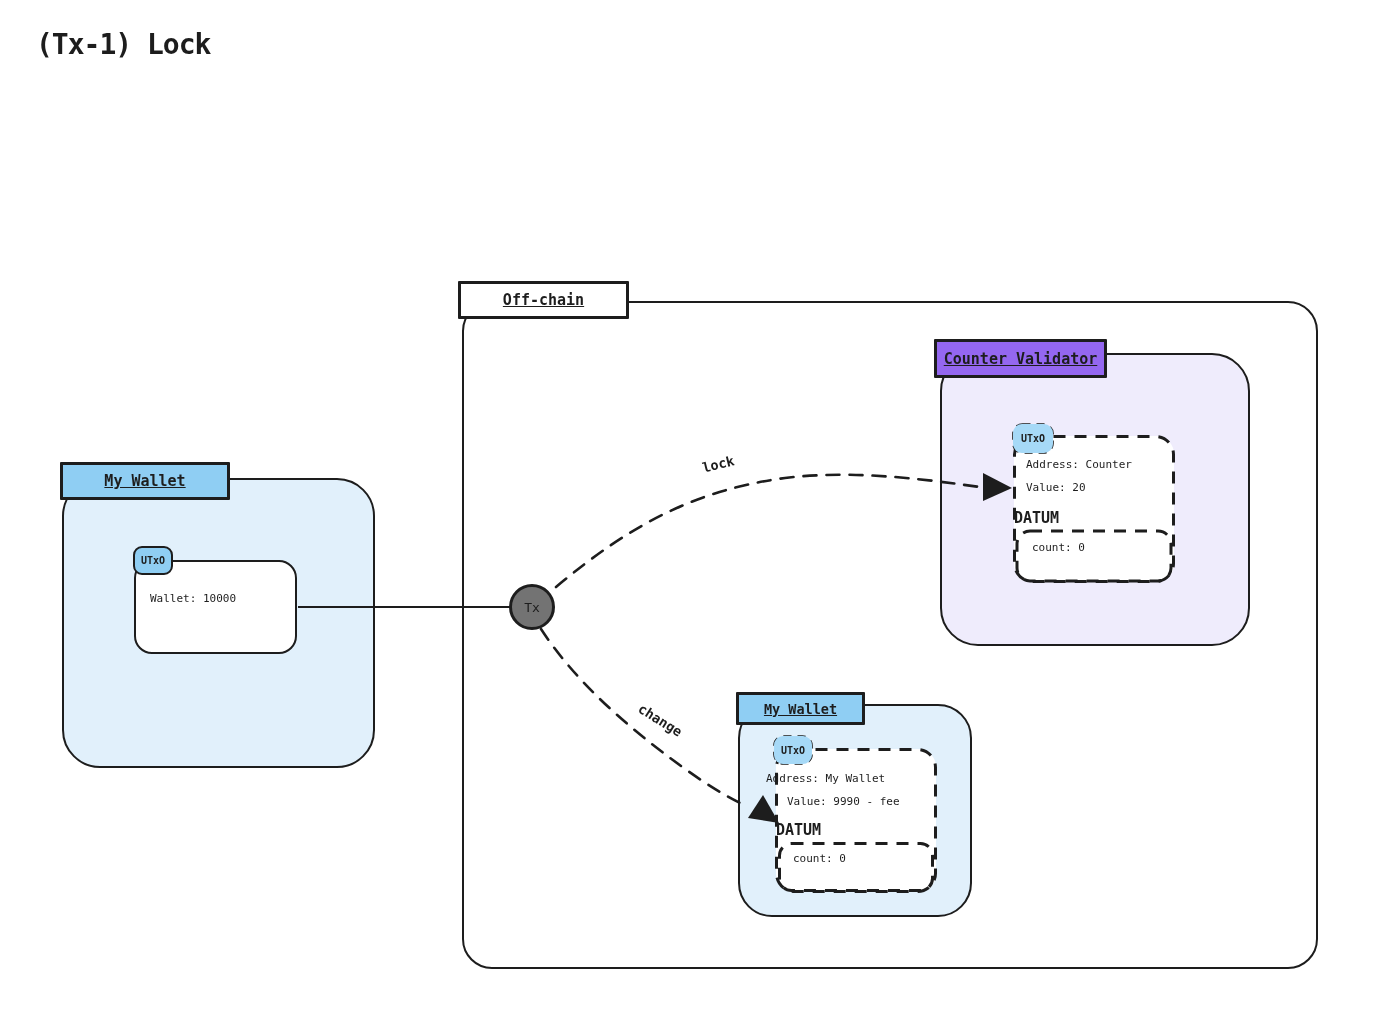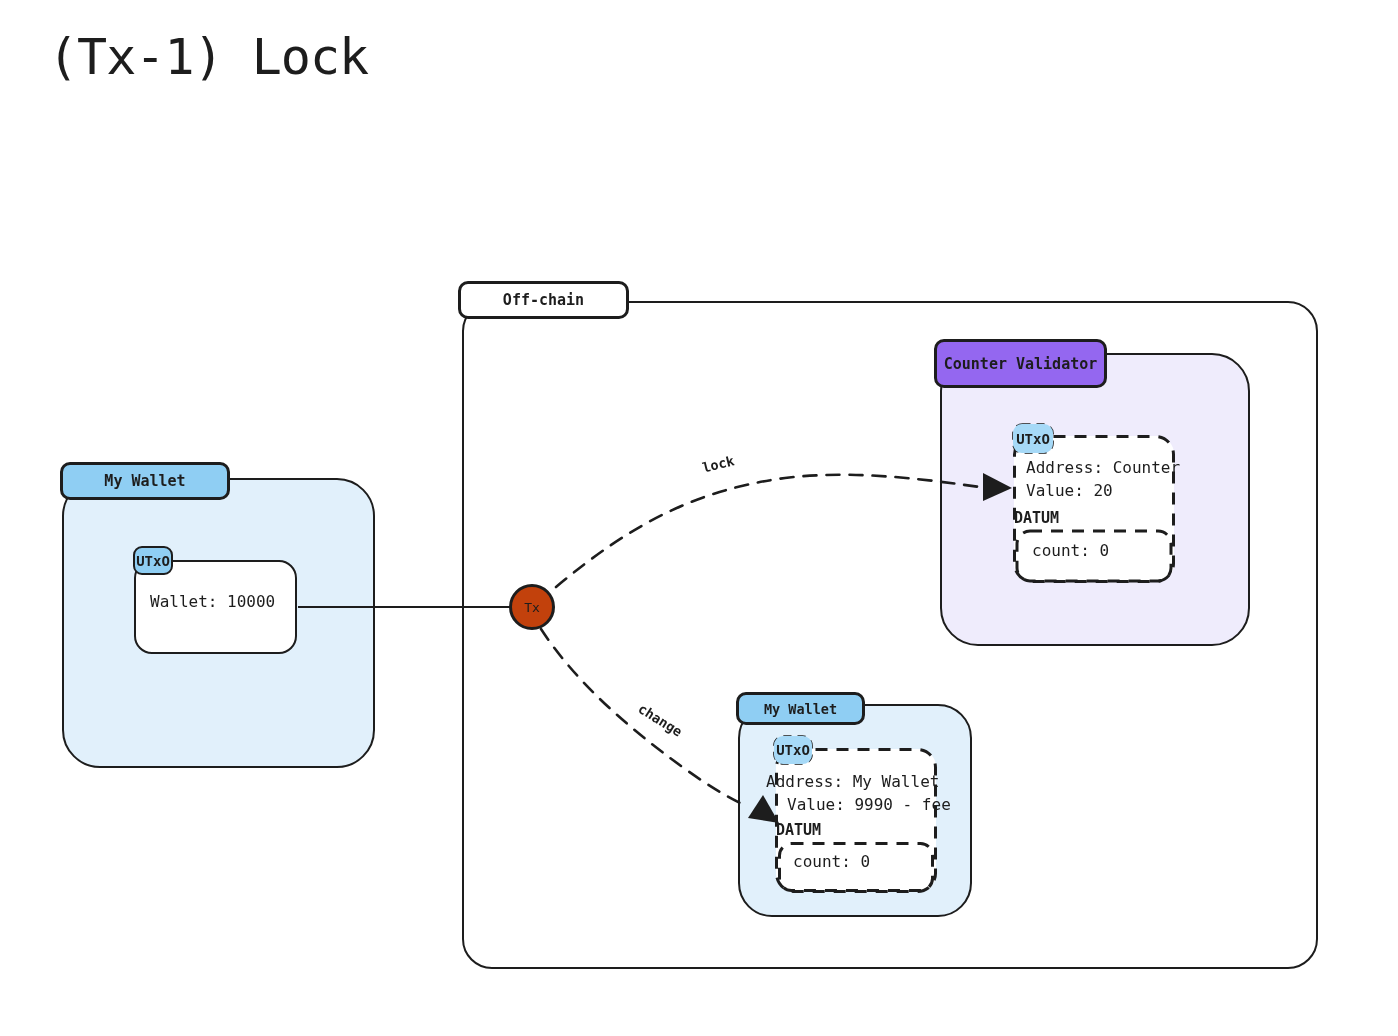--- a/index.html
+++ b/index.html
@@ -10,52 +10,52 @@
     --validator-fill:#efecfc;
     --utxo-tab:#a6d9f7;
     --canvas:#ffffff;
   }
   *{margin:0;padding:0;box-sizing:border-box;}
   html,body{background:var(--canvas);}
   body{font-family:"DejaVu Sans Mono","Liberation Mono",monospace;color:var(--ink);}
   #canvas{position:relative;width:1398px;height:1036px;background:var(--canvas);overflow:hidden;}
 
   .abs{position:absolute;}
-  .title{left:48px;top:28px;font-size:50px;font-weight:400;letter-spacing:-1px;z-index:3;}
+  .title{left:36px;top:28px;font-size:28px;font-weight:700;letter-spacing:-1px;z-index:3;}
 
   
   .offchain-box{left:462px;top:301px;width:856px;height:668px;border:2px solid var(--ink);border-radius:30px;z-index:0;background:transparent;}
-  .tag{display:flex;align-items:center;justify-content:center;border:3px solid var(--ink);border-radius:10px;font-weight:700;z-index:3;}
+  .tag{display:flex;align-items:center;justify-content:center;border:3px solid var(--ink);border-radius:1px;font-weight:700;z-index:3;text-decoration:underline;}
   .offchain-tag{left:458px;top:281px;width:171px;height:38px;background:#ffffff;font-size:15px;}
 
   
   .group-box{border:2.5px solid var(--ink);z-index:1;}
   .wallet-input-box{left:62px;top:478px;width:313px;height:290px;border-radius:38px;background:var(--wallet-fill);}
   .wallet-input-tag{left:60px;top:462px;width:170px;height:38px;background:var(--wallet-tab);font-size:15px;}
   .cv-box{left:940px;top:353px;width:310px;height:293px;border-radius:38px;background:var(--validator-fill);}
-  .cv-tag{left:934px;top:339px;width:173px;height:49px;background:var(--validator-tab);font-size:15px;}
+  .cv-tag{left:934px;top:339px;width:173px;height:39px;background:var(--validator-tab);font-size:15px;}
   .wc-box{left:738px;top:704px;width:234px;height:213px;border-radius:34px;background:var(--wallet-fill);}
   .wc-tag{left:736px;top:692px;width:129px;height:33px;background:var(--wallet-tab);font-size:13.5px;}
 
   
   .utxo-solid{left:134px;top:560px;width:163px;height:94px;background:#ffffff;border:2.5px solid var(--ink);border-radius:18px;z-index:1;}
   .utxo-fill{background:#ffffff;border-radius:18px;z-index:1;}
   .cv-utxo-fill{left:1014px;top:436px;width:160px;height:146px;}
   .wc-utxo-fill{left:776px;top:749px;width:160px;height:143px;}
 
-  .utxo-chip{display:flex;align-items:center;justify-content:center;font-size:14px;font-weight:700;border-radius:9px;z-index:3;background:var(--utxo-tab);}
+  .utxo-chip{display:flex;align-items:center;justify-content:center;font-size:10px;font-weight:700;border-radius:9px;z-index:3;background:var(--utxo-tab);}
   .chip-solid{left:133px;top:546px;width:40px;height:29px;border:2.5px solid var(--ink);background:var(--wallet-tab);}
   .cv-chip{left:1013px;top:424px;width:40px;height:29px;}
   .wc-chip{left:774px;top:736px;width:38px;height:28px;}
 
-  .body-text{font-size:16px;line-height:1.25;z-index:3;white-space:pre;}
+  .body-text{font-size:11px;line-height:1.25;z-index:3;white-space:pre;}
   .datum-label{font-size:15px;text-align:left;z-index:3;font-weight:700;}
   .edge-label{font-size:13.5px;z-index:4;font-weight:700;}
 
-  .tx-circle{left:509px;top:584px;width:46px;height:46px;border:3px solid var(--ink);border-radius:50%;background:#c2410c;display:flex;align-items:center;justify-content:center;font-size:13px;z-index:4;}
+  .tx-circle{left:509px;top:584px;width:46px;height:46px;border:3px solid var(--ink);border-radius:50%;background:#737373;display:flex;align-items:center;justify-content:center;font-size:13px;z-index:4;}
 
   svg.connectors{position:absolute;left:0;top:0;z-index:2;pointer-events:none;}
   svg.connectors path, svg.connectors rect{fill:none;stroke:var(--ink);}
   svg.connectors polygon{fill:var(--ink);stroke:none;}
 </style>
 </head>
 <body>
 
 <div id="canvas">
 

